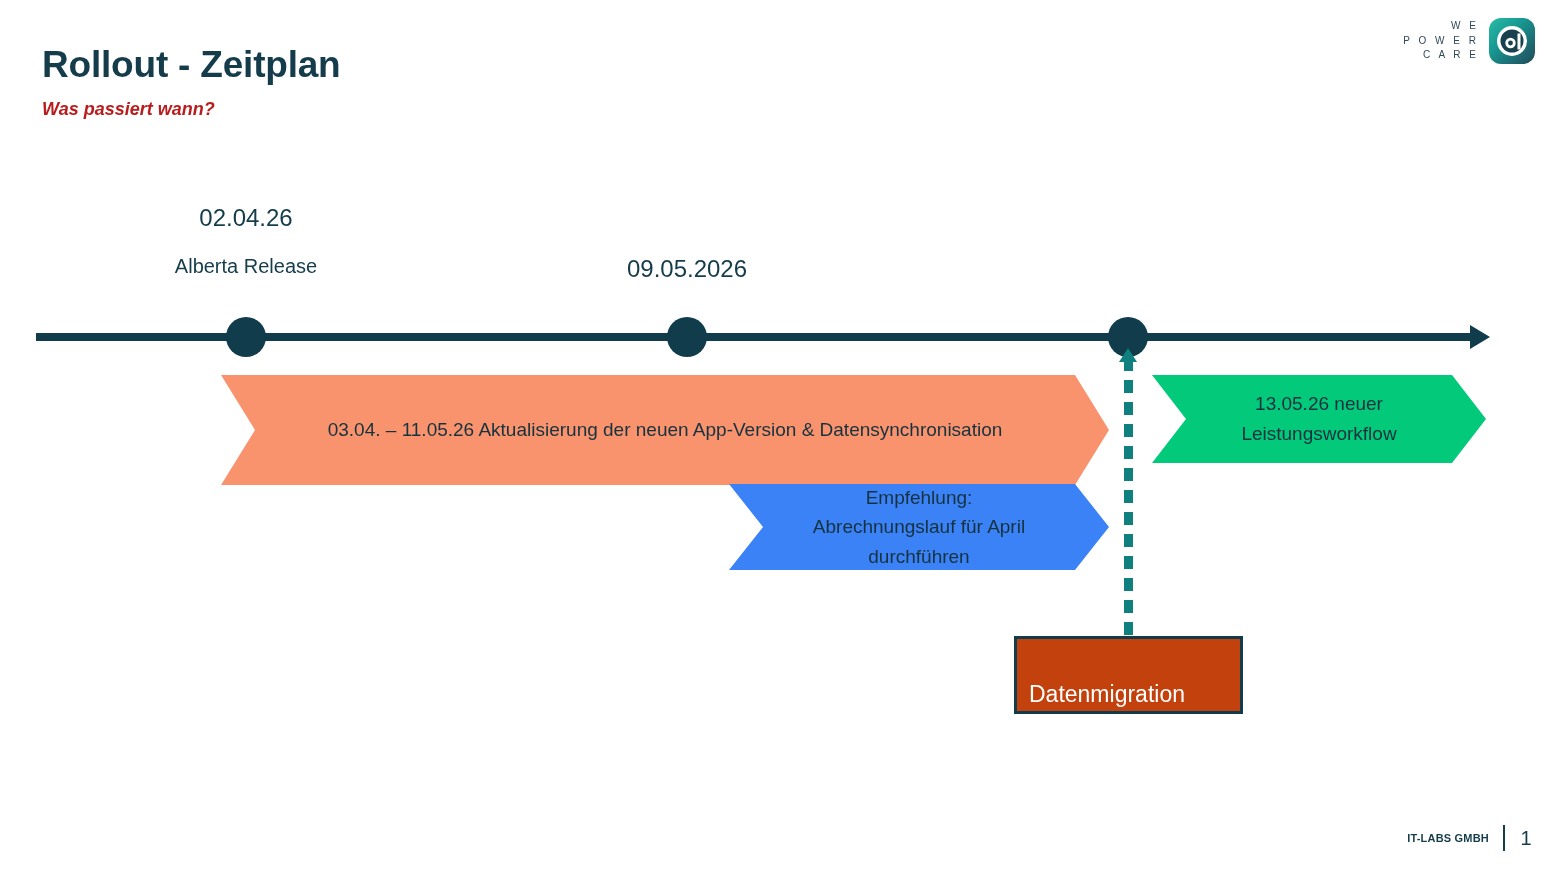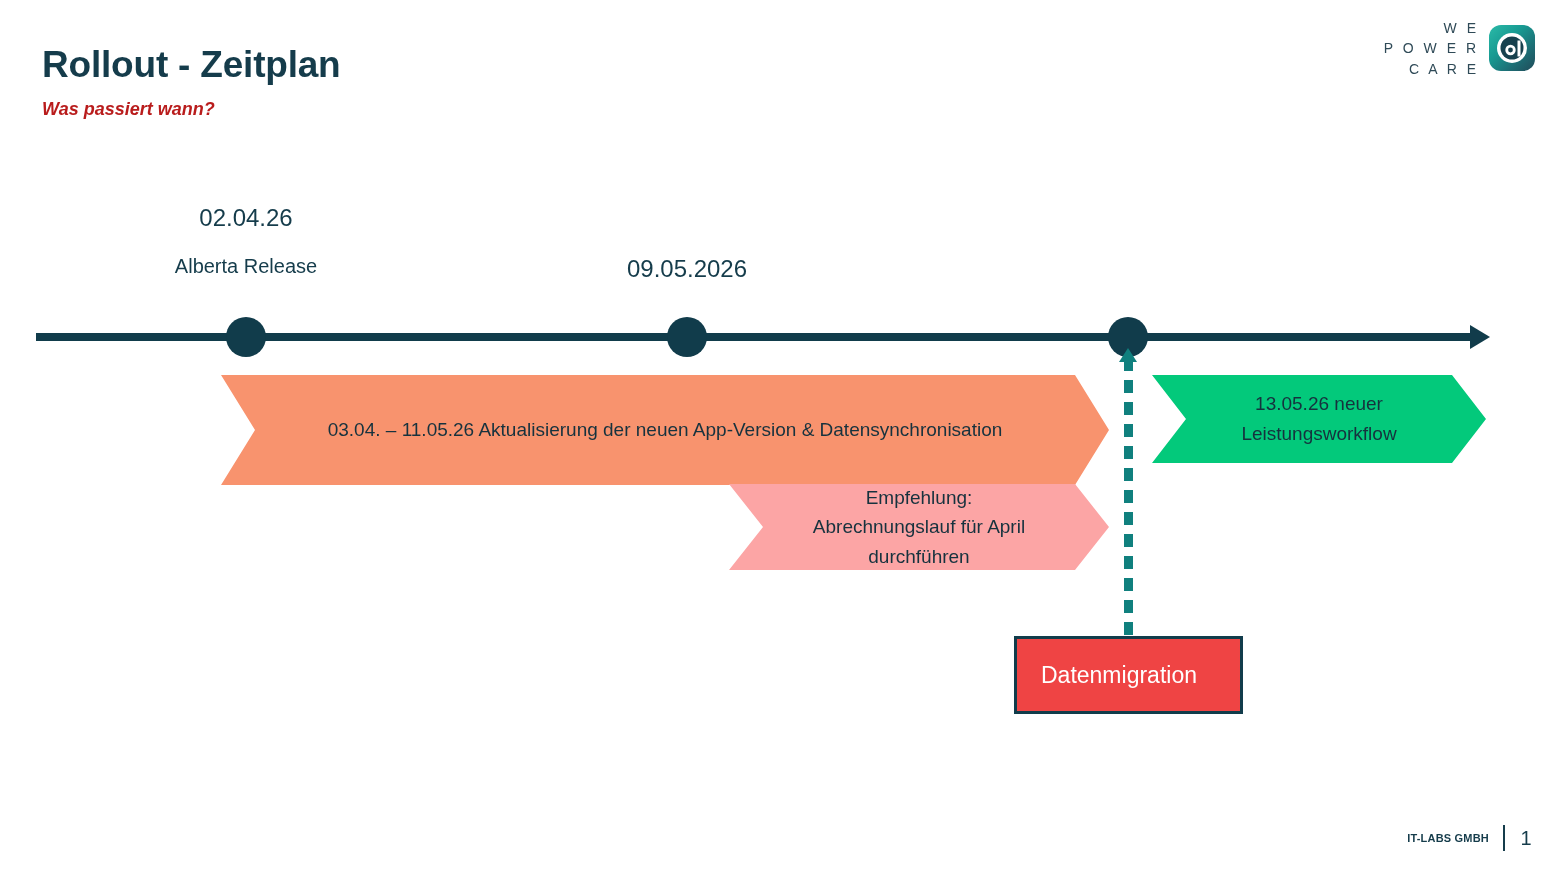--- a/index.html
+++ b/index.html
@@ -50,21 +50,21 @@
     align-items: center;
     gap: 10px;
   }
   .logo-words {
     display: flex;
     flex-direction: column;
     align-items: flex-end;
     line-height: 1.45;
   }
   .logo-words span {
-    font-size: 14px;
+    font-size: 10px;
     letter-spacing: 3px;
     color: #2F4A57;
     font-weight: normal;
   }
   .logo-mark {
     width: 46px;
     height: 46px;
     border-radius: 12px;
     background: linear-gradient(135deg, #2BBBA8 0%, #179A92 38%, #1D6E75 70%, #214B59 100%);
     display: flex;
@@ -140,21 +140,21 @@
     background: #03C97B;
     left: 1152px;
     top: 375px;
     width: 334px;
     height: 88px;
     font-size: 19px;
     line-height: 1.6;
     padding: 0 40px;
   }
   .chev-blue {
-    background: #fca5a5;
+    background: #3b82f6;
     left: 729px;
     top: 484px;
     width: 380px;
     height: 86px;
     font-size: 19px;
     line-height: 1.55;
     padding: 0 40px;
   }
 
   
@@ -181,27 +181,27 @@
     border-bottom: 14px solid #10807E;
   }
 
   
   .callout {
     position: absolute;
     left: 1014px;
     top: 636px;
     width: 229px;
     height: 78px;
-    background: #ef4444;
+    background: #c2410c;
     border: 3px solid #113C4B;
     box-sizing: border-box;
     display: flex;
     flex-direction: column;
-    justify-content: center;
-    padding-left: 24px;
+    justify-content: flex-end;
+    padding-left: 12px;
   }
   .callout-line {
     color: #ffffff;
     font-size: 23px;
     line-height: 1.5;
     white-space: nowrap;
   }
 
   
   .footer {

